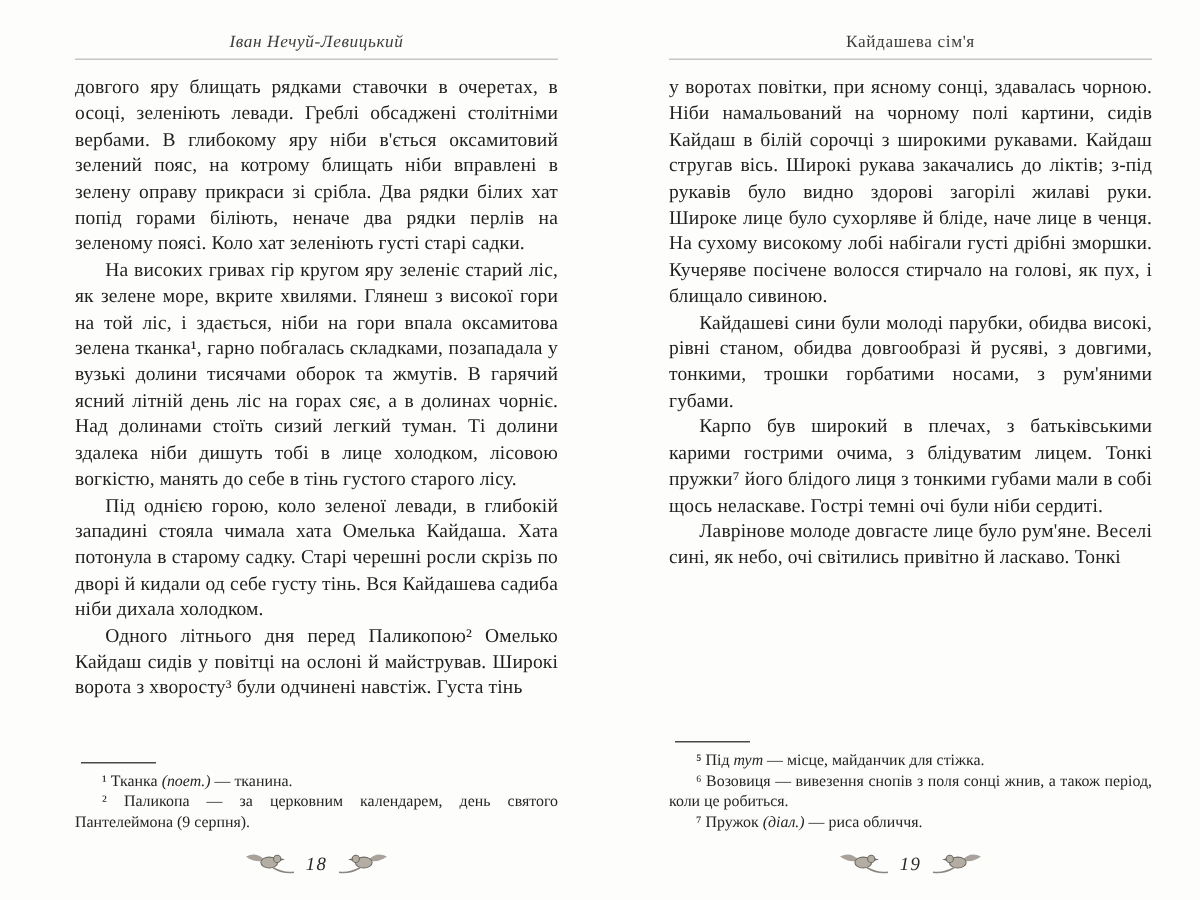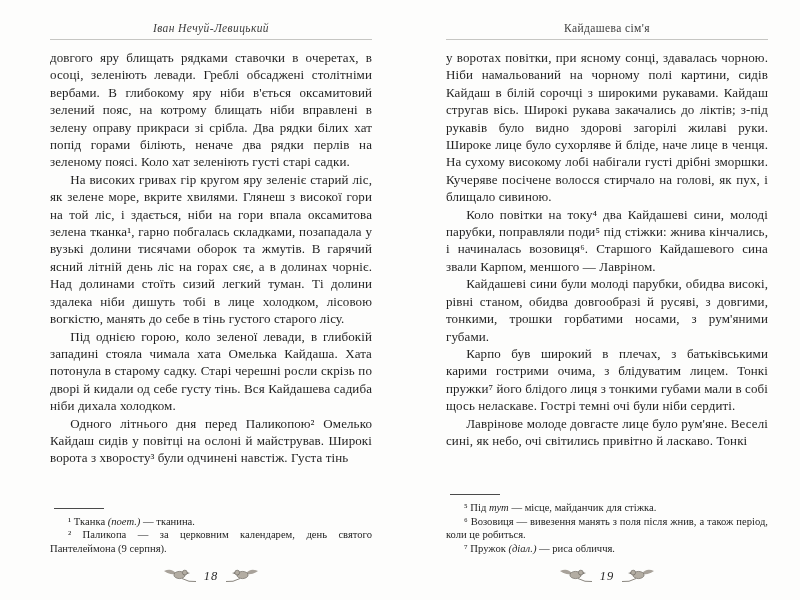--- a/index.html
+++ b/index.html
@@ -129,31 +129,30 @@
         </svg>
       </div>
     </div>
   </div>
 
   <div class="page right">
     <div class="running-head">Кайдашева сім'я</div>
 
     <div class="body-text">
         <p>у воротах повітки, при ясному сонці, здавалась чорною. Ніби намальований на чорному полі картини, сидів Кайдаш в білій сорочці з широкими рукавами. Кайдаш стругав вісь. Широкі рукава закачались до ліктів; з-під рукавів було видно здорові загорілі жилаві руки. Широке лице було сухорляве й бліде, наче лице в ченця. На сухому високому лобі набігали густі дрібні зморшки. Кучеряве посічене волосся стирчало на голові, як пух, і блищало сивиною.</p>
-        <p>Коло повітки на току⁴ два Кайдашеві сини, молоді парубки, поправляли поди⁵ під стіжки: жнива кінчались, і начиналась возовиця⁶. Старшого Кайдашевого сина звали Карпом, меншого — Лавріном.</p>
         <p>Кайдашеві сини були молоді парубки, обидва високі, рівні станом, обидва довгообразі й русяві, з довгими, тонкими, трошки горбатими носами, з рум'яними губами.</p>
         <p>Карпо був широкий в плечах, з батьківськими карими гострими очима, з блідуватим лицем. Тонкі пружки⁷ його блідого лиця з тонкими губами мали в собі щось неласкаве. Гострі темні очі були ніби сердиті.</p>
         <p>Лаврінове молоде довгасте лице було рум'яне. Веселі сині, як небо, очі світились привітно й ласкаво. Тонкі</p>
       </div>
 
     <div class="page-footer">
       <hr class="footnote-rule">
       <div class="footnotes">
           <p><span>⁵ Під </span><i>тут</i><span> — місце, майданчик для стіжка.</span></p>
-          <p><span>⁶ Возовиця — вивезення манять з поля після жнив, а також період, коли це робиться.</span></p>
+          <p><span>⁶ Возовиця — вивезення снопів з поля сонці жнив, а також період, коли це робиться.</span></p>
           <p><span>⁷ Пружок </span><i>(діал.)</i><span> — риса обличчя.</span></p>
         </div>
 
       <div class="pagenum-row">
         <svg class="ornament" viewBox="0 0 34 16">
           <path d="M1 3 C6 0.5 10 1.5 13.5 5.5 C9.5 7 5 6 1 3 Z" fill="#a8a29a"></path>
           <ellipse cx="16.5" cy="7" rx="5.6" ry="3.6" fill="#b3ada3" stroke="#6e6a63" stroke-width="0.7"></ellipse>
           <circle cx="21.8" cy="4.6" r="2.4" fill="#b3ada3" stroke="#6e6a63" stroke-width="0.7"></circle>
           <path d="M23.9 4.2 L27 5 L24 5.9 Z" fill="#6e6a63"></path>
           <path d="M19 10.5 Q26 14.5 33 13.5" stroke="#8a867f" stroke-width="1" fill="none"></path>

